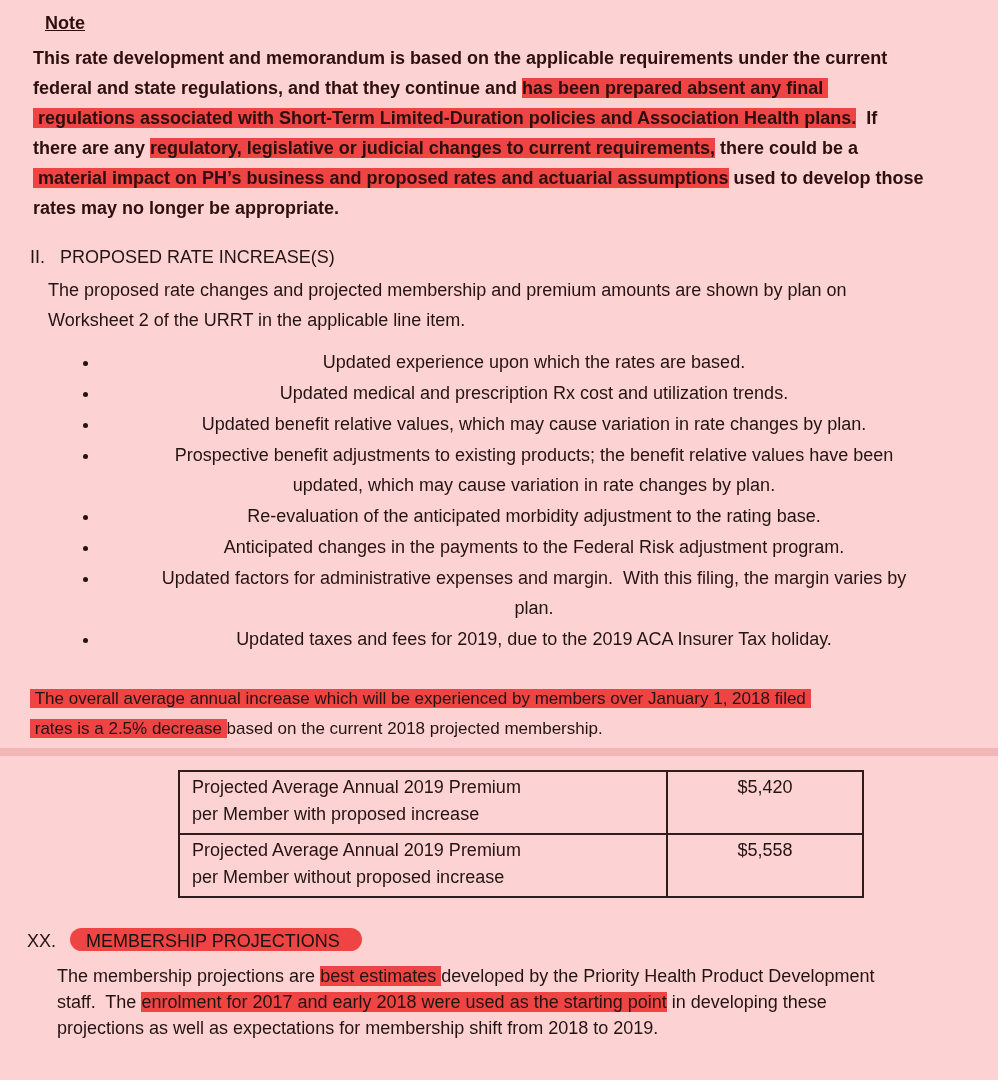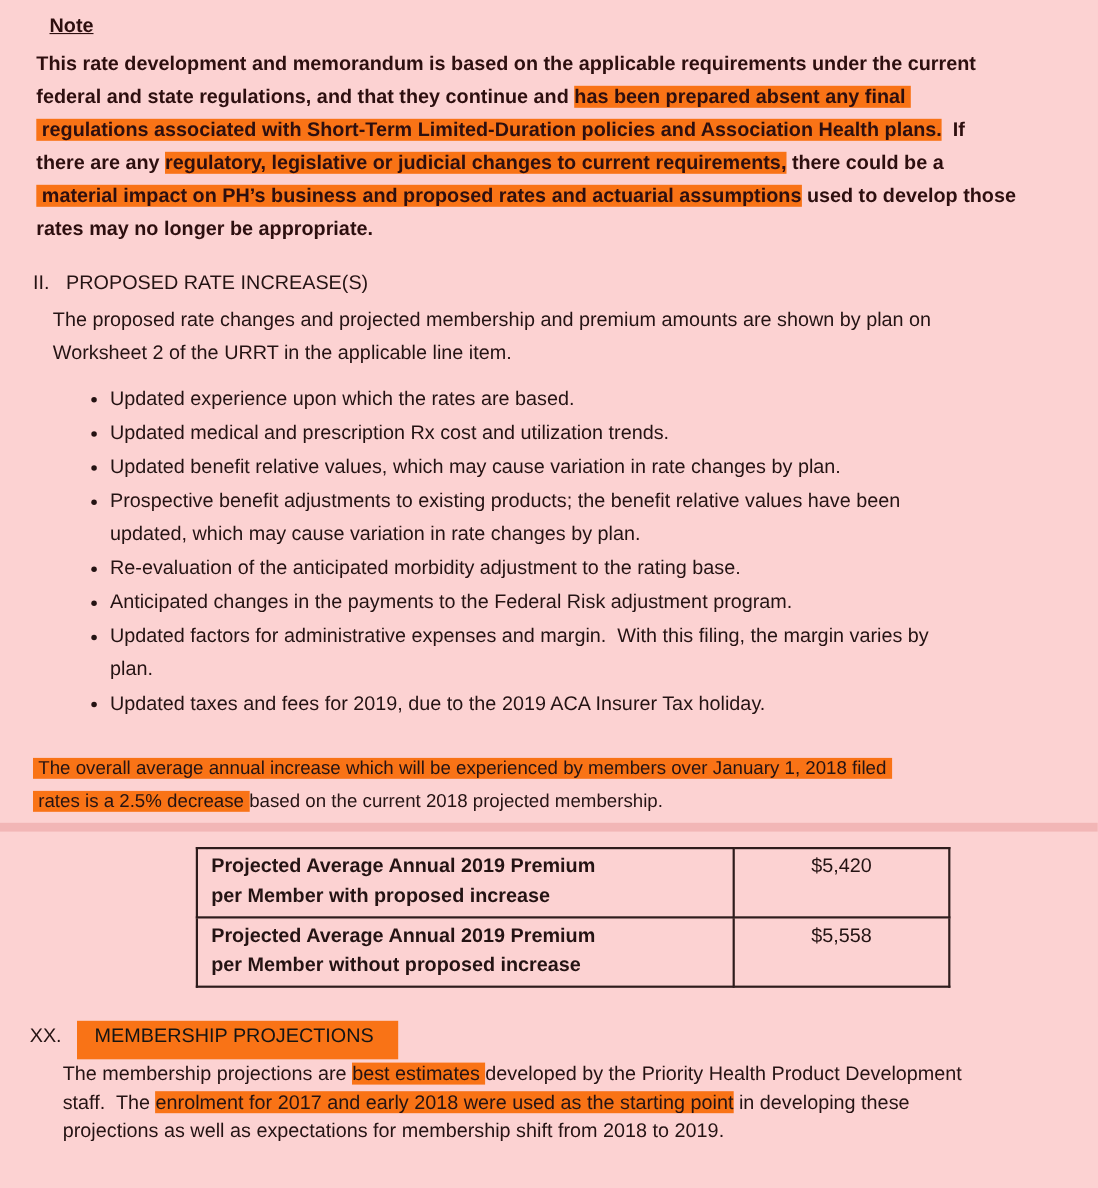--- a/index.html
+++ b/index.html
@@ -15,21 +15,21 @@
     overflow: hidden;
   }
   .page {
     position: relative;
     width: 998px;
     height: 756px;
     box-sizing: border-box;
     padding-top: 13px;
   }
   .hl {
-    background: #f97316;
+    background: #ef4444;
     box-decoration-break: clone;
     -webkit-box-decoration-break: clone;
   }
   
   .note-heading {
     margin: 0 0 9px 45px;
     font-size: 18px;
     font-weight: bold;
     text-decoration: underline;
     color: #2d0f0f;
@@ -57,20 +57,21 @@
     white-space: pre-wrap;
   }
   .reasons-lead {
     margin: 38px 0 0 48px;
     font-size: 18px;
     line-height: 24px;
   }
   ul.reasons {
     margin: 12px 0 0 0;
     padding-left: 100px;
+    text-align: center;
   }
   ul.reasons li {
     font-size: 18px;
     line-height: 30px;
     margin: 0 30px 1px 0;
     white-space: pre-wrap;
   }
   .overall-para {
     margin: 30px 20px 0 30px;
     font-size: 17px;
@@ -85,37 +86,37 @@
   table.premium td {
     border: 2px solid #2e1d1d;
     font-size: 18px;
     line-height: 27px;
     vertical-align: top;
     white-space: pre-wrap;
   }
   td.pt-label {
     width: 466px;
     padding: 2px 8px 5px 12px;
-    font-weight: bold;
   }
   td.pt-value {
     width: 186px;
     padding: 2px 4px 5px 4px;
     text-align: center;
   }
   
   .secxx-heading {
     margin: 30px 0 0 27px;
     font-size: 18px;
     line-height: 26px;
   }
   .secxx-heading .sec-title {
     margin-left: 14px;
-    padding: 3px 22px 12px 16px;
+    padding: 3px 22px 0 16px;
     color: #141414;
+    border-radius: 12px;
   }
   .secxx-para {
     margin: 9px 14px 0 57px;
     font-size: 18px;
     line-height: 26px;
     white-space: pre-wrap;
   }
   
   .bottom-strip {
     position: absolute;

